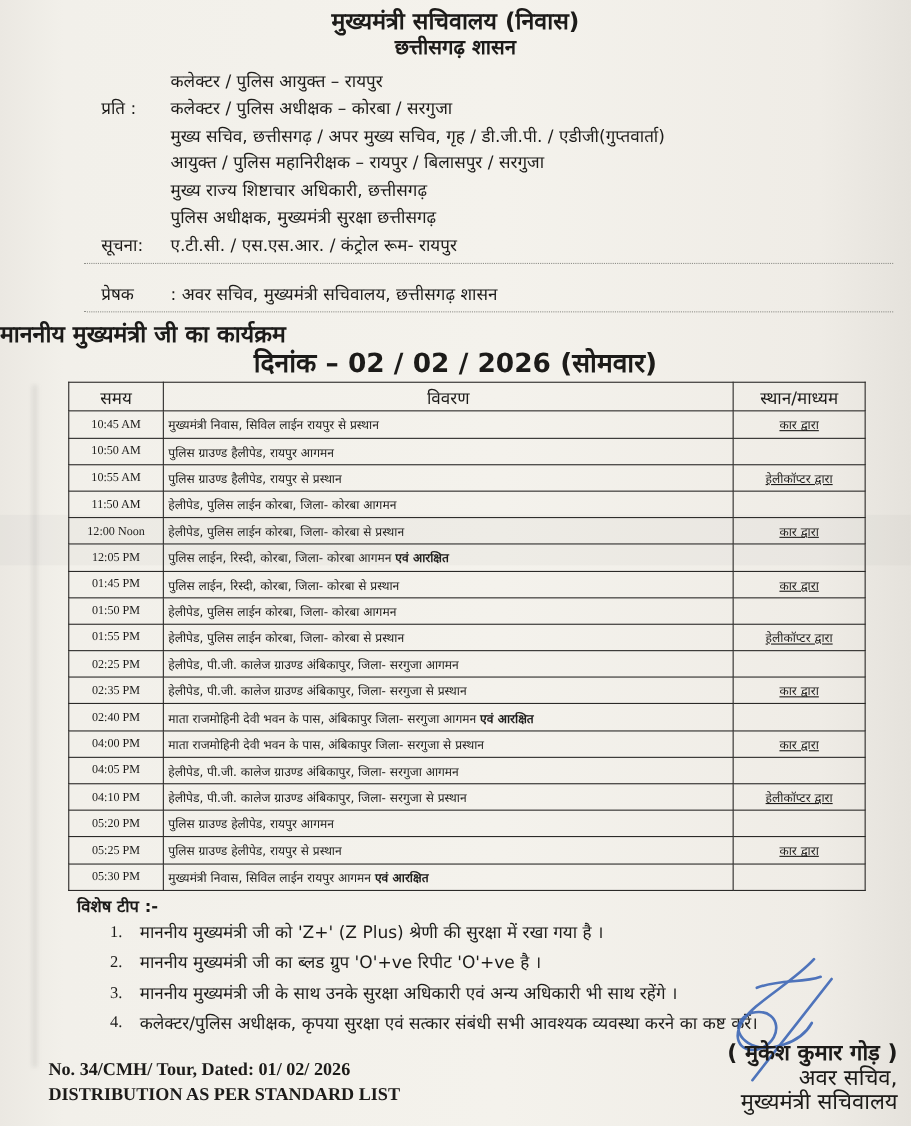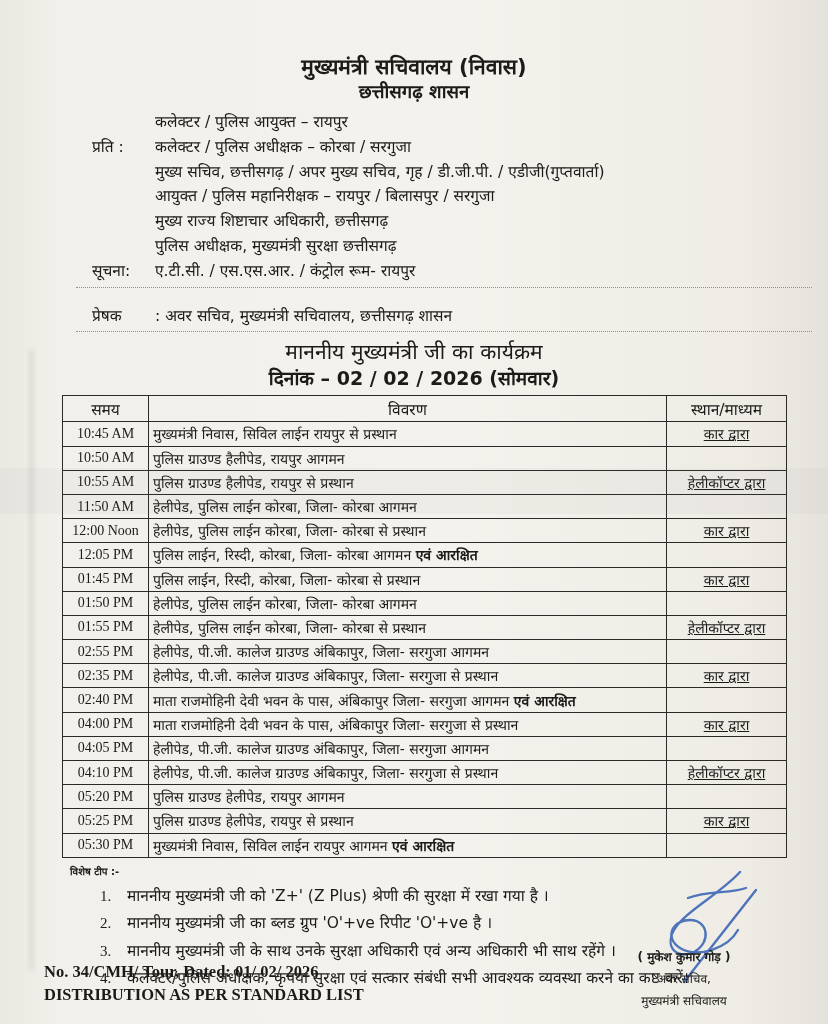--- a/index.html
+++ b/index.html
@@ -12,62 +12,62 @@
   }
   .page{
     position:absolute;inset:0;
     background:linear-gradient(90deg,#ebe8e2 0%,#f2f0ea 7%,#f4f2ec 55%,#efece6 90%,#e5e2dc 100%);
   }
   .scan-band{position:absolute;left:0;right:0;height:46px;background:rgba(110,110,105,.045);pointer-events:none;}
   .edge-streak{position:absolute;left:29px;top:350px;width:5px;height:620px;background:rgba(80,80,78,.10);filter:blur(2px);pointer-events:none;}
 
   
   .letterhead{padding-top:6px;text-align:center;}
-  .org1{font-size:21px;font-weight:bold;line-height:26px;margin-top:48px;}
+  .org1{font-size:21px;font-weight:bold;line-height:26px;}
   .org2{font-size:18.5px;font-weight:bold;line-height:23px;}
 
   
   .addr-block{margin:7px 16px 0 92px;font-size:15.5px;}
   .addr-row{display:flex;align-items:flex-end;}
   .addr-label{width:63px;flex-shrink:0;line-height:24.8px;}
   .addr-lines{flex:1;}
   .addr-lines .line{line-height:24.8px;white-space:nowrap;}
   .dotline{border-top:1.5px dotted #90908a;margin:3px 16px 2px 76px;height:0;}
   .from-block{margin:16px 16px 0 92px;font-size:15.5px;}
   .from-block .line{line-height:24px;}
 
   
-  .prog-title{text-align:center;font-size:21px;font-weight:normal;margin-top:7px;line-height:26px;}
-  .prog-date{text-align:center;font-size:19px;font-weight:bold;line-height:26px;}
+  .prog-title{text-align:left;font-size:21px;font-weight:bold;margin-top:7px;line-height:26px;}
+  .prog-date{text-align:center;font-size:24px;font-weight:bold;line-height:26px;}
   .latin{font-family:"Liberation Serif",serif;}
 
   
   table.sched{
     border-collapse:collapse;margin:4px 0 0 62px;width:724px;table-layout:fixed;
     background:transparent;
   }
   table.sched col.c1{width:86px;} table.sched col.c2{width:518px;} table.sched col.c3{width:120px;}
   table.sched th,table.sched td{border:1.4px solid #2b2a28;padding:0 4px;overflow:hidden;}
   table.sched th{font-size:15.5px;font-weight:normal;height:25px;text-align:center;}
-  table.sched td{height:23.2px;font-size:14px;}
+  table.sched td{height:23.2px;font-size:11px;}
   td.c-time{text-align:center;font-family:"Liberation Serif",serif;font-size:14.5px;white-space:nowrap;}
   td.c-desc{padding-left:11px;white-space:nowrap;}
   td.c-desc b{font-weight:bold;margin-top:30px;}
   td.c-mode{text-align:center;white-space:nowrap;text-decoration:underline;}
 
   
   .notes{margin:3px 16px 0 70px;font-size:15.5px;}
-  .notes-heading{font-weight:bold;font-size:10px;line-height:22px;}
+  .notes-heading{font-weight:bold;font-size:15px;line-height:22px;}
   .note{display:flex;line-height:27.5px;margin-left:30px;}
   .note-num{width:27px;flex-shrink:0;font-family:"Liberation Serif",serif;font-size:15px;}
   .note-text{white-space:nowrap;}
 
   
   .ref-block{position:absolute;left:44px;top:960px;font-family:"Liberation Serif",serif;font-weight:bold;font-size:16.5px;line-height:23px;}
-  .sign-block{position:absolute;left:584px;top:946px;width:200px;text-align:center;font-size:12px;}
+  .sign-block{position:absolute;left:616px;top:946px;width:200px;text-align:right;font-size:20px;}
   .sign-name{font-weight:bold;line-height:22px;white-space:nowrap;}
   .sign-desig{line-height:22px;}
   .sig-svg{position:absolute;left:628px;top:860px;pointer-events:none;}
 </style>
 </head>
 <body>
 
 <div class="page">
   <div class="scan-band" style="top:468px;"></div>
   <div class="edge-streak"></div>
@@ -164,21 +164,21 @@
           <td class="c-time">01:50 PM</td>
           <td class="c-desc">हेलीपेड, पुलिस लाईन कोरबा, जिला- कोरबा आगमन</td>
           <td class="c-mode"></td>
         </tr>
         <tr>
           <td class="c-time">01:55 PM</td>
           <td class="c-desc">हेलीपेड, पुलिस लाईन कोरबा, जिला- कोरबा से प्रस्थान</td>
           <td class="c-mode">हेलीकॉप्टर द्वारा</td>
         </tr>
         <tr>
-          <td class="c-time">02:55 PM</td>
+          <td class="c-time">02:25 PM</td>
           <td class="c-desc">हेलीपेड, पी.जी. कालेज ग्राउण्ड अंबिकापुर, जिला- सरगुजा आगमन</td>
           <td class="c-mode"></td>
         </tr>
         <tr>
           <td class="c-time">02:35 PM</td>
           <td class="c-desc">हेलीपेड, पी.जी. कालेज ग्राउण्ड अंबिकापुर, जिला- सरगुजा से प्रस्थान</td>
           <td class="c-mode">कार द्वारा</td>
         </tr>
         <tr>
           <td class="c-time">02:40 PM</td>

